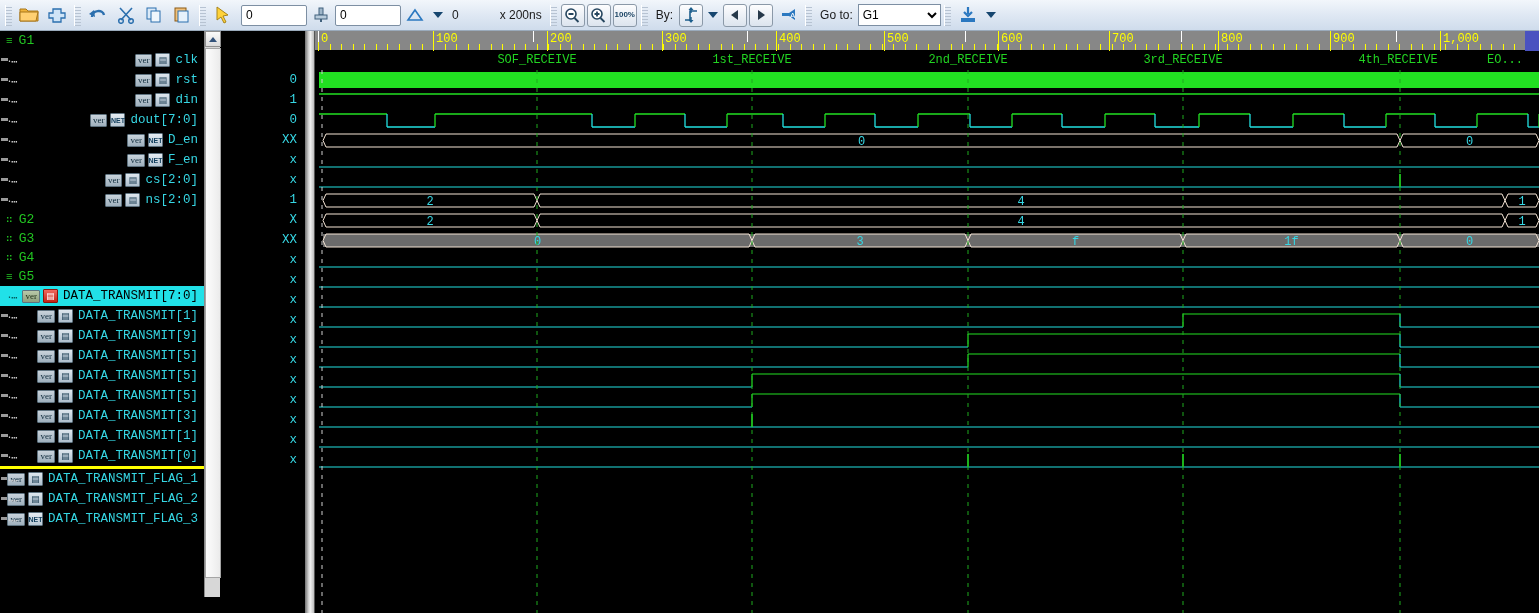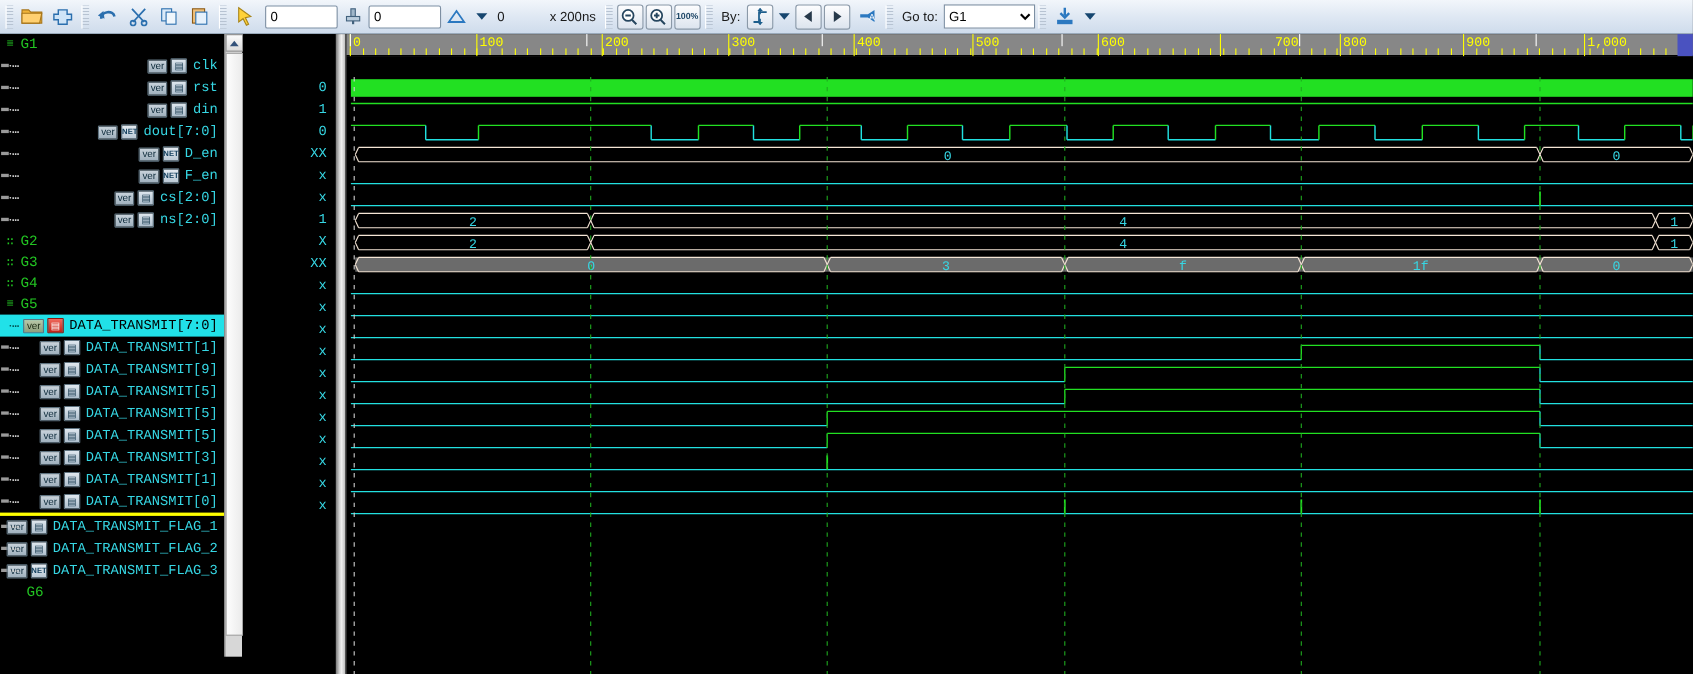--- a/index.html
+++ b/index.html
@@ -67,21 +67,21 @@
   .row {
     height:20px; display:flex; align-items:center; justify-content:flex-end;
     padding-right:6px; position:relative;
   }
   .row .dots{
     position:absolute; left:8px; top:0; height:20px; width:40px;
     color:#cfcfcf; font-size:11px; display:flex; align-items:center;
     font-family:"Liberation Mono","DejaVu Sans Mono",monospace;
   }
   .badge-ver{
-    font-family:Liberation Sans, sans-serif;font-size:9px;color:#0d2a3a;
+    font-family:Liberation Serif, serif;font-size:9px;color:#0d2a3a;
     background:linear-gradient(#c9d3db,#9fb0bd); border:1px solid #5e727f;
     padding:0 2px; line-height:11px; height:13px; display:inline-flex;align-items:center;
     margin-right:3px; border-radius:1px;
   }
   .badge-ico{
     width:15px;height:14px;margin-right:5px;border:1px solid #5e727f;border-radius:1px;
     background:linear-gradient(#dfe7ee,#aebfcd);
     display:inline-flex;align-items:center;justify-content:center;
     font-size:9px;color:#17394f;line-height:1;
   }
@@ -422,24 +422,20 @@
         <span class="dots">⸱⋯</span>
         <span class="badge-ver">ver</span>
         <span class="badge-ico">▤</span>
         <span class="sig-name">DATA_TRANSMIT_FLAG_2</span>
       </div>
       <div class="row">
         <span class="dots">⸱⋯</span>
         <span class="badge-ver">ver</span>
         <span class="badge-ico net">NET</span>
         <span class="sig-name">DATA_TRANSMIT_FLAG_3</span>
-      </div>
-      <div class="grp">
-        <span style="width: 24px; display: inline-block;"></span>
-        <span>G6</span>
       </div>
     </div>
 </div>
 <div id="tree-scroll">
   <div class="arrow-up">
       <span class="sb-tri"></span>
     </div>
   <div class="thumb"></div>
 </div>
 <div id="btm"></div>
@@ -585,33 +581,41 @@
       <div class="lbl" style="left: 233px;">200</div>
       <div class="maj" style="left: 347px;"></div>
       <div class="lbl" style="left: 348px;">300</div>
       <div class="maj" style="left: 461px;"></div>
       <div class="lbl" style="left: 462px;">400</div>
       <div class="maj" style="left: 569px;"></div>
       <div class="lbl" style="left: 570px;">500</div>
       <div class="maj" style="left: 683px;"></div>
       <div class="lbl" style="left: 684px;">600</div>
       <div class="maj" style="left: 794px;"></div>
-      <div class="lbl" style="left: 842px;">700</div>
+      <div class="lbl" style="left: 795px;">700</div>
       <div class="maj" style="left: 903px;"></div>
       <div class="lbl" style="left: 904px;">800</div>
       <div class="maj" style="left: 1015px;"></div>
       <div class="lbl" style="left: 1016px;">900</div>
       <div class="maj" style="left: 1125px;"></div>
       <div class="lbl" style="left: 1126px;">1,000</div>
       <div class="majw" style="left: 3px;"></div>
       <div class="majw" style="left: 218px;"></div>
       <div class="majw" style="left: 432px;"></div>
       <div class="majw" style="left: 650px;"></div>
       <div class="majw" style="left: 866px;"></div>
       <div class="majw" style="left: 1081px;"></div>
+    </div>
+  <div id="marks">
+      <div class="m" style="left: 222px;">SOF_RECEIVE</div>
+      <div class="m" style="left: 437px;">1st_RECEIVE</div>
+      <div class="m" style="left: 653px;">2nd_RECEIVE</div>
+      <div class="m" style="left: 868px;">3rd_RECEIVE</div>
+      <div class="m" style="left: 1083px;">4th_RECEIVE</div>
+      <div class="m" style="left: 1190px;">EO...</div>
     </div>
   <div id="wavecanvas">
       <svg class="wv" width="1224" height="543">
         <rect x="4" y="2" width="1220" height="16" fill="#22e022"></rect>
         <line x1="4" y1="24" x2="1224" y2="24" stroke="#22e022" stroke-width="1.4"></line>
         <line x1="4" y1="44" x2="72" y2="44" stroke="#22e022" stroke-width="1.3"></line>
         <line x1="72" y1="44" x2="72" y2="57" stroke="#22e0e0" stroke-width="1.3"></line>
         <line x1="72" y1="57" x2="120" y2="57" stroke="#22e0e0" stroke-width="1.3"></line>
         <line x1="120" y1="57" x2="120" y2="44" stroke="#22e022" stroke-width="1.3"></line>
         <line x1="120" y1="44" x2="277" y2="44" stroke="#22e022" stroke-width="1.3"></line>

